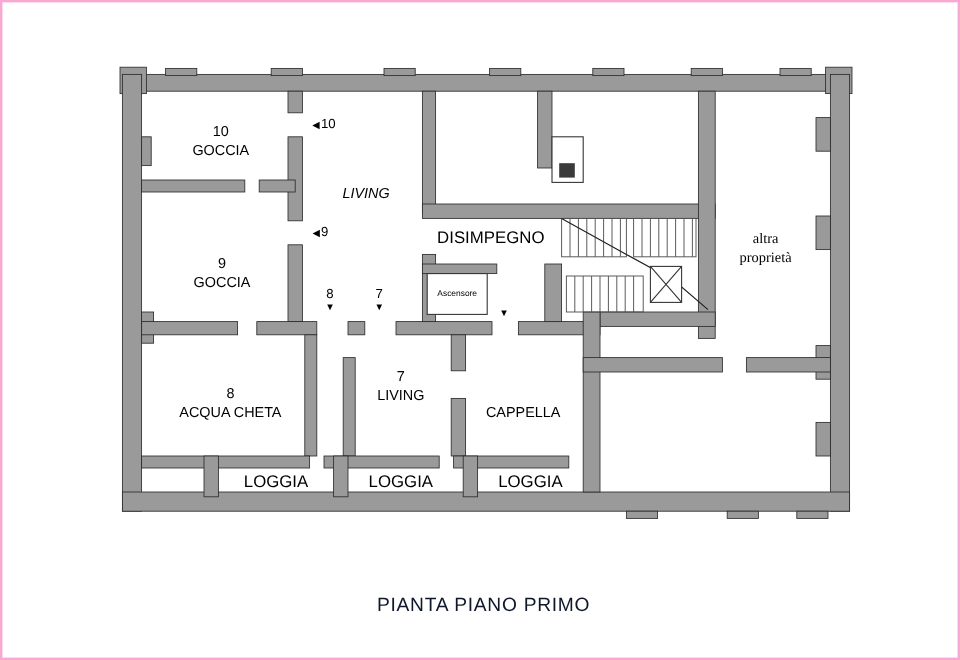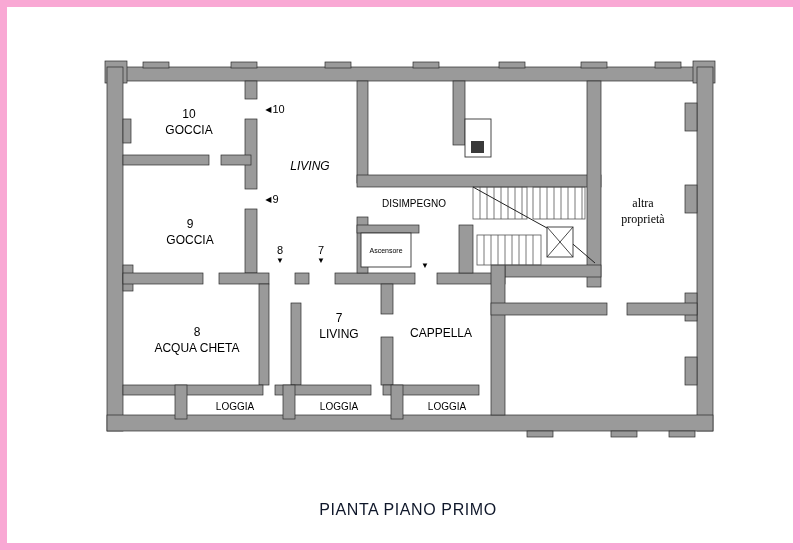--- a/index.html
+++ b/index.html
@@ -4,36 +4,36 @@
 <style>
   * { margin: 0; padding: 0; box-sizing: border-box; }
   html, body { background: #ffffff; }
   body { font-family: "Liberation Sans", sans-serif; }
 
   .frame {
     position: relative;
     width: 800px;
     height: 550px;
     background: #ffffff;
-    border: 7px solid #f9a8d4;
+    border: 2px solid #f9a8d4;
     overflow: hidden;
   }
 
   .plan-svg { position: absolute; left: 0; top: 0; }
 
   .label {
     position: absolute;
     transform: translate(-50%, -50%);
     text-align: center;
     color: #000;
     font-size: 12px;
     line-height: 1.3;
     white-space: nowrap;
   }
-  .label.small { font-size: 10px; }
+  .label.small { font-size: 14px; }
   .label.tiny { font-size: 7px; line-height: 1; }
 
   .marker {
     position: absolute;
     transform: translate(-50%, -50%);
     color: #000;
     line-height: 1;
   }
   .marker.h { display: flex; flex-direction: row; align-items: center; gap: 1px; }
   .marker.v { display: flex; flex-direction: column; align-items: center; gap: 1px; }
@@ -198,21 +198,21 @@
 
   <div class="label tiny" style="left:379px; top:243px;">
     <div>Ascensore</div>
   </div>
 
   <div class="label" style="left:332px; top:320px;">
     <div>7</div>
     <div>LIVING</div>
   </div>
 
-  <div class="label" style="left:434px; top:327px;text-align:center;">
+  <div class="label" style="left:434px; top:342px;text-align:center;">
     <div>CAPPELLA</div>
   </div>
 
   <div class="label" style="left:636px; top:205px;font-family:Liberation Serif, serif;">
     <div>altra</div>
     <div>proprietà</div>
   </div>
 
   <div class="label small" style="left:228px; top:399px;">
     <div>LOGGIA</div>

